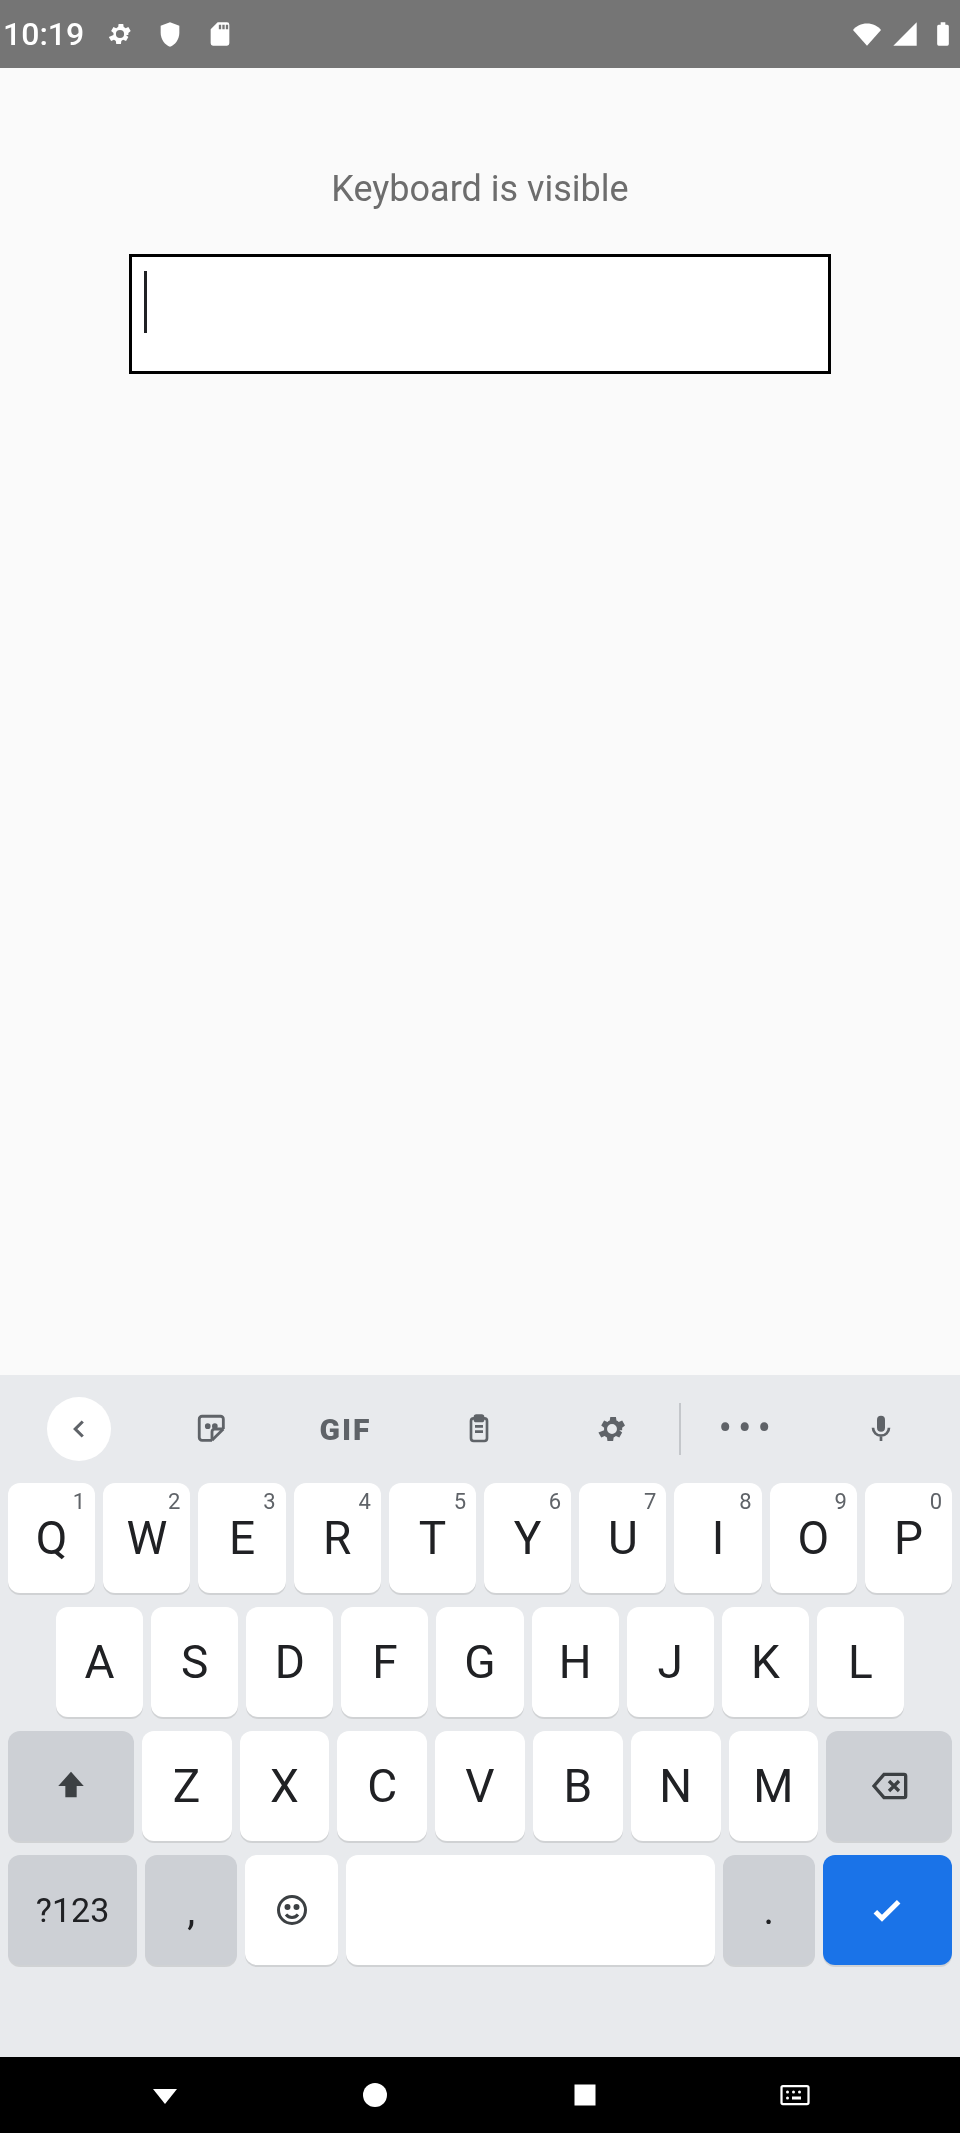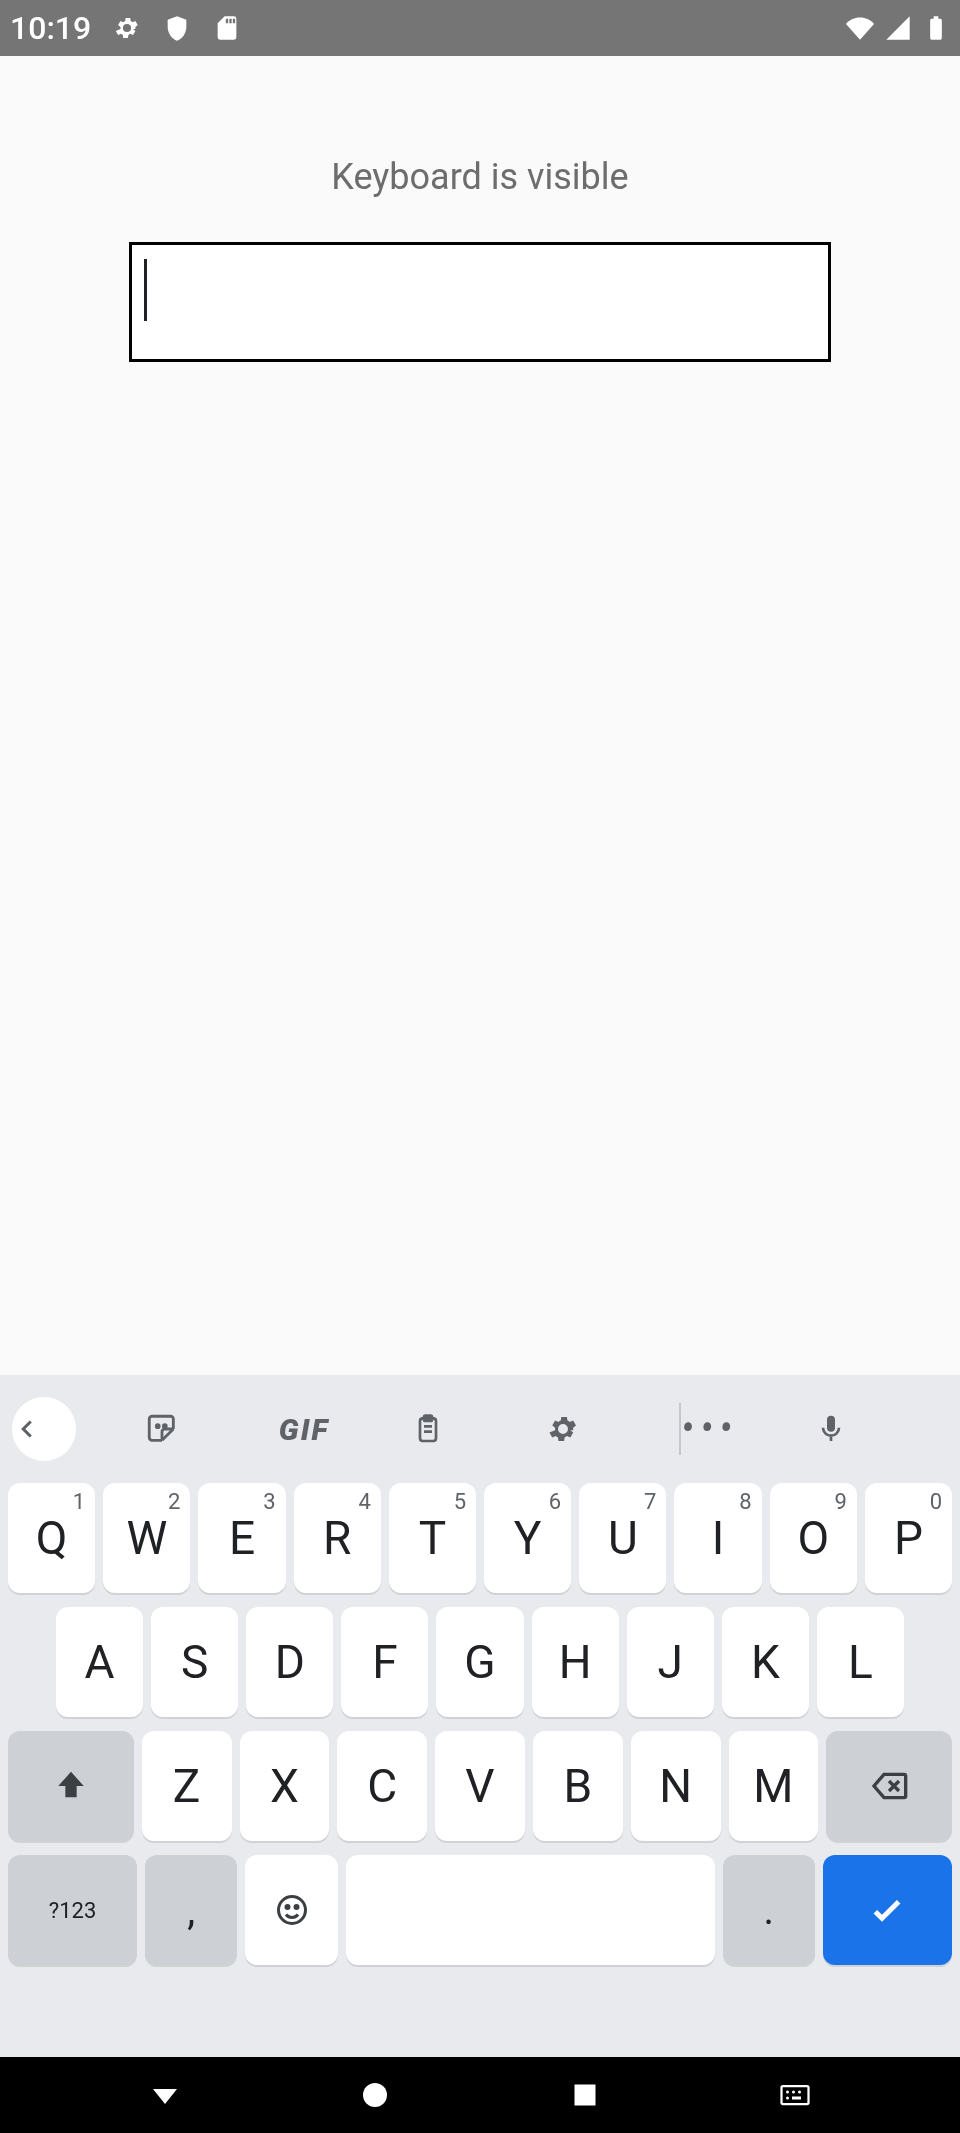--- a/index.html
+++ b/index.html
@@ -1,24 +1,24 @@
 <!DOCTYPE html>
 <html><head>
 <meta charset="utf-8">
 <style>
   * { box-sizing: border-box; margin: 0; padding: 0; }
   html, body { width: 960px; height: 2133px; font-family: Roboto, "Helvetica Neue", Arial, sans-serif; background: #ffffff; overflow: hidden; }
 
   .status-bar {
-    height: 56px;
+    height: 68px;
     background: #757575;
     color: #ffffff;
     display: flex;
     align-items: center;
-    padding: 0 10px;
+    padding: 0 3px;
     font-size: 32px;
     justify-content: space-between;
   }
   .status-left { display: flex; align-items: center; gap: 22px; }
   .status-right { display: flex; align-items: center; gap: 10px; }
   .status-clock { font-weight: 500; }
   .ic { width: 28px; height: 28px; }
   .ic svg { width: 100%; height: 100%; display: block; }
 
   .app-area {
@@ -66,23 +66,23 @@
     display: flex;
     align-items: center;
     padding: 0 12px;
     gap: 0;
   }
   .kb-tool {
     flex: 1;
     height: 72px;
     display: flex;
     align-items: center;
+    justify-content: center;
     color: #5f6368;
     position: relative;
-    font-style: italic;
   }
   .kb-tool.circle::before {
     content: "";
     position: absolute;
     width: 64px;
     height: 64px;
     border-radius: 50%;
     background: #ffffff;
   }
   .kb-tool svg, .kb-tool .glyph { position: relative; z-index: 1; }
@@ -119,21 +119,21 @@
   .row2 { padding: 0 48px; }
   .key-dark { background: #cdd0d5; }
   .key-shift, .key-back { flex: 1.4; }
   .key-wide { flex: 1.4; }
   .key-space { flex: 4; }
   .key-action {
     background: #1a73e8;
     color: #ffffff;
     flex: 1.4;
   }
-  .key-sym { font-size: 22px; }
+  .key-sym { font-size: 34px; }
   .key-small { font-size: 40px; }
 
   .nav-bar {
     position: absolute;
     left: 0;
     right: 0;
     bottom: 0;
     height: 76px;
     background: #000000;
     display: flex;

